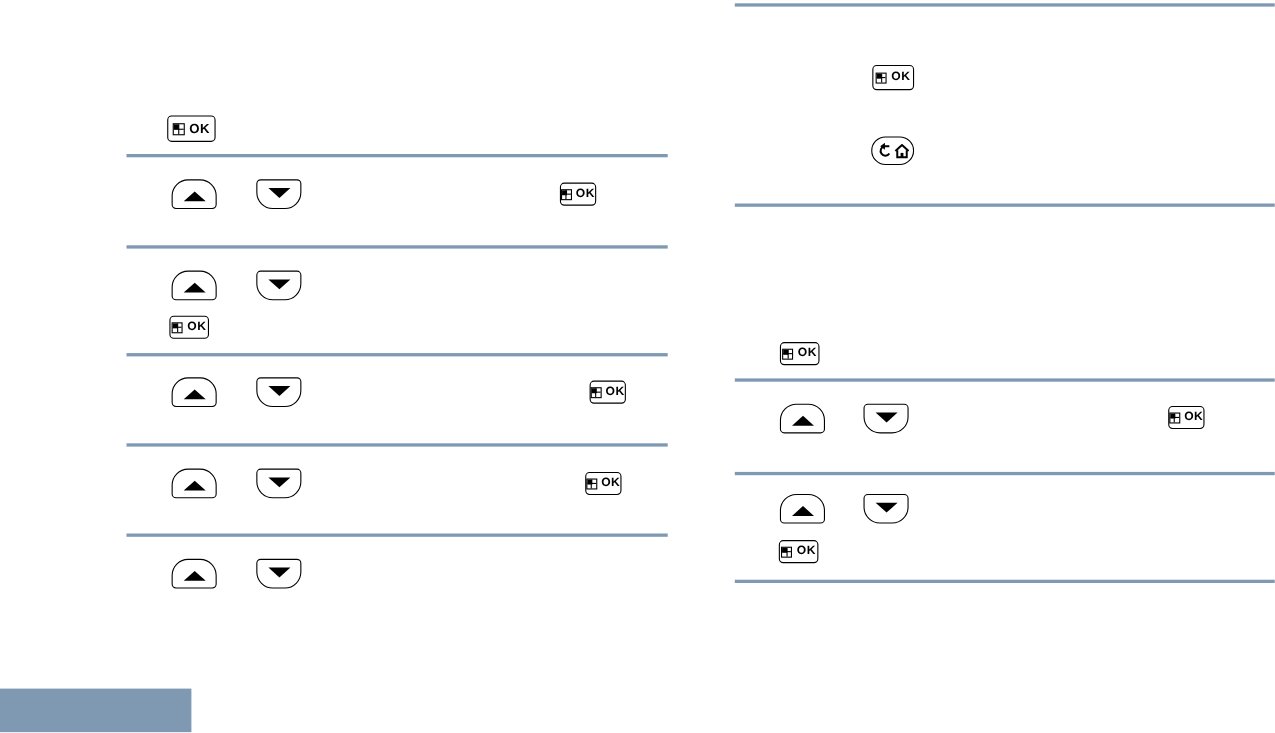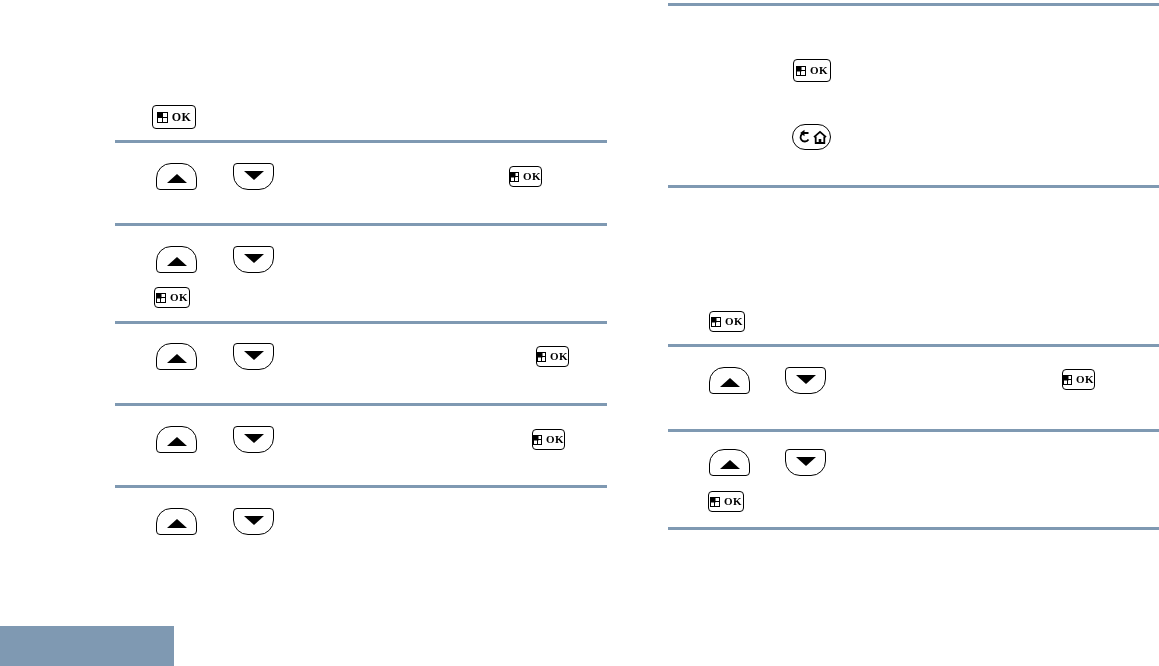--- a/index.html
+++ b/index.html
@@ -2,21 +2,21 @@
 <html><head>
 <meta charset="utf-8">
 <style>
   html,body{margin:0;padding:0;background:#fff;}
   #page{position:relative;width:1159px;height:666px;background:#fff;overflow:hidden;
         font-family:"Liberation Sans",sans-serif;}
   .abs{position:absolute;}
   .divider{height:3px;}
   
   .okkey{display:flex;align-items:center;justify-content:center;gap:4px;
-         border:1.6px solid #000;border-radius:4px;background:#fff;box-sizing:border-box;font-family:Liberation Serif, serif;}
+         border:1.6px solid #000;border-radius:4px;background:#fff;box-sizing:border-box;}
   .okkey .okgrid{width:10px;height:10px;border:1px solid #000;box-sizing:border-box;
     background:
       linear-gradient(#000,#000) 0 0/4.5px 4.5px no-repeat,
       linear-gradient(#000,#000) 50% 0/1px 100% no-repeat,
       linear-gradient(#000,#000) 0 50%/100% 1px no-repeat;}
   .okkey .oktext{font-weight:bold;font-size:11px;letter-spacing:0.5px;color:#000;line-height:1;}
   .okkey.big .oktext{font-size:12px;}
   .okkey.big .okgrid{width:11px;height:11px;}
   
   .key{border:1.6px solid #000;background:#fff;box-sizing:border-box;

